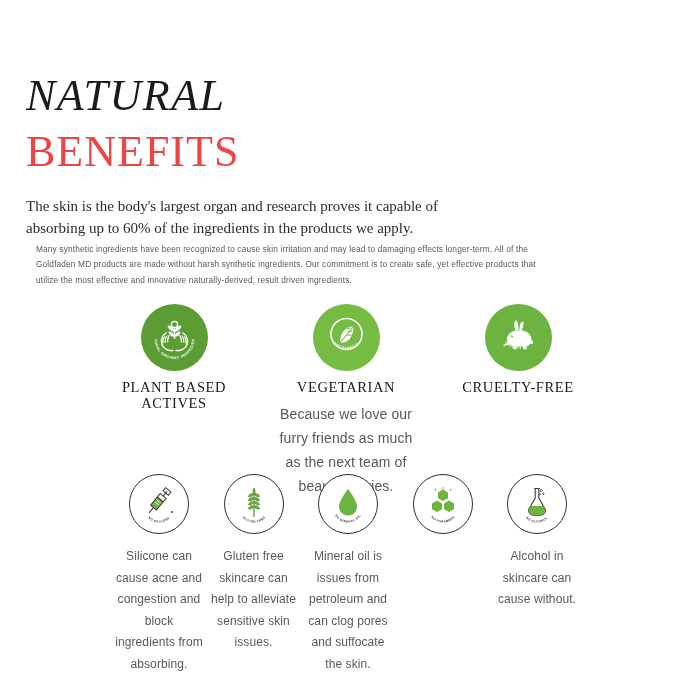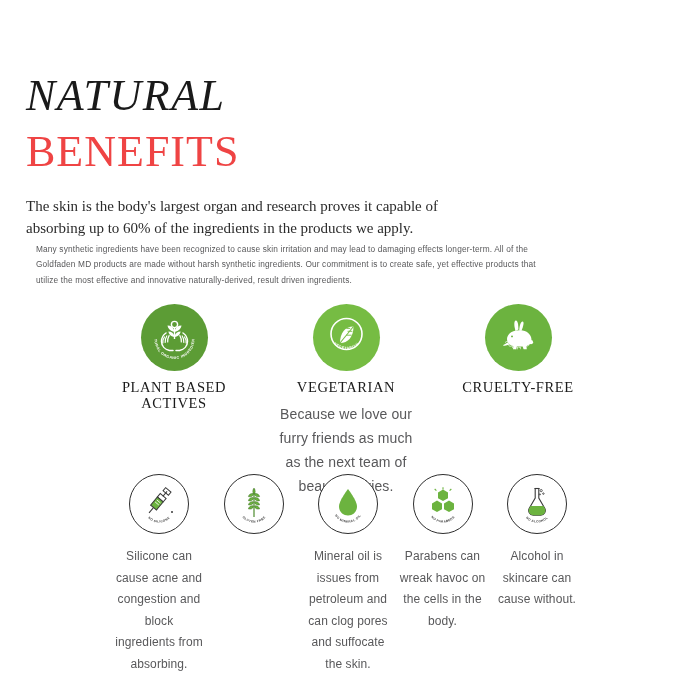--- a/index.html
+++ b/index.html
@@ -305,20 +305,21 @@
             <path d="M29.8 30.8 C32.4 30.5 34 31.7 34.6 33.9 C32.2 34.5 30.4 33.7 29.6 31.9 Z"></path>
           </g>
           <defs>
             <path id="arcGluten" d="M 14 36 A 15.5 15.5 0 0 0 44 36"></path>
           </defs>
           <text class="curve-text" font-size="3.1" letter-spacing="0.4">
             <textPath href="#arcGluten" startOffset="50%" text-anchor="middle">GLUTEN FREE</textPath>
           </text>
         </svg>
       </div>
+      <div class="icon-caption">Gluten free skincare can help to alleviate sensitive skin issues.</div>
     </div>
 
     <div class="icon-col">
       <div class="icon-circle">
         <svg width="58" height="58" viewBox="0 0 58 58">
           <path d="M29 14 C29 14 20 25.5 20 31.5 C20 36.8 24 40.5 29 40.5 C34 40.5 38 36.8 38 31.5 C38 25.5 29 14 29 14 Z" fill="#6cb33f"></path>
           <defs>
             <path id="arcMineral" d="M 14 36 A 15.5 15.5 0 0 0 44 36"></path>
           </defs>
           <text class="curve-text" font-size="3.1" letter-spacing="0.4">
@@ -343,21 +344,20 @@
             <line x1="22.4" y1="15.6" x2="20.7" y2="14"></line>
           </g>
           <defs>
             <path id="arcParabens" d="M 14 36 A 15.5 15.5 0 0 0 44 36"></path>
           </defs>
           <text class="curve-text" font-size="3.1" letter-spacing="0.4">
             <textPath href="#arcParabens" startOffset="50%" text-anchor="middle">NO PARABENS</textPath>
           </text>
         </svg>
       </div>
-      <div class="icon-caption">Parabens can wreak havoc on the cells in the body.</div>
     </div>
 
     <div class="icon-col">
       <div class="icon-circle">
         <svg width="58" height="58" viewBox="0 0 58 58">
           <path d="M26.4 13.5 L31.6 13.5" stroke="#3a3a3a" stroke-width="1.1" fill="none"></path>
           <path d="M27.2 13.5 L27.2 23 L21.3 33.2 C19.6 36.2 21.6 40.2 25.2 40.2 L32.8 40.2 C36.4 40.2 38.4 36.2 36.7 33.2 L30.8 23 L30.8 13.5" fill="none" stroke="#3a3a3a" stroke-width="1.1"></path>
           <path d="M22.6 31 L35.4 31 L36.7 33.2 C38.4 36.2 36.4 40.2 32.8 40.2 L25.2 40.2 C21.6 40.2 19.6 36.2 21.3 33.2 Z" fill="#6cb33f"></path>
           <g fill="none" stroke="#3a3a3a" stroke-width="0.8">
             <circle cx="33.2" cy="15.6" r="1.1"></circle>

